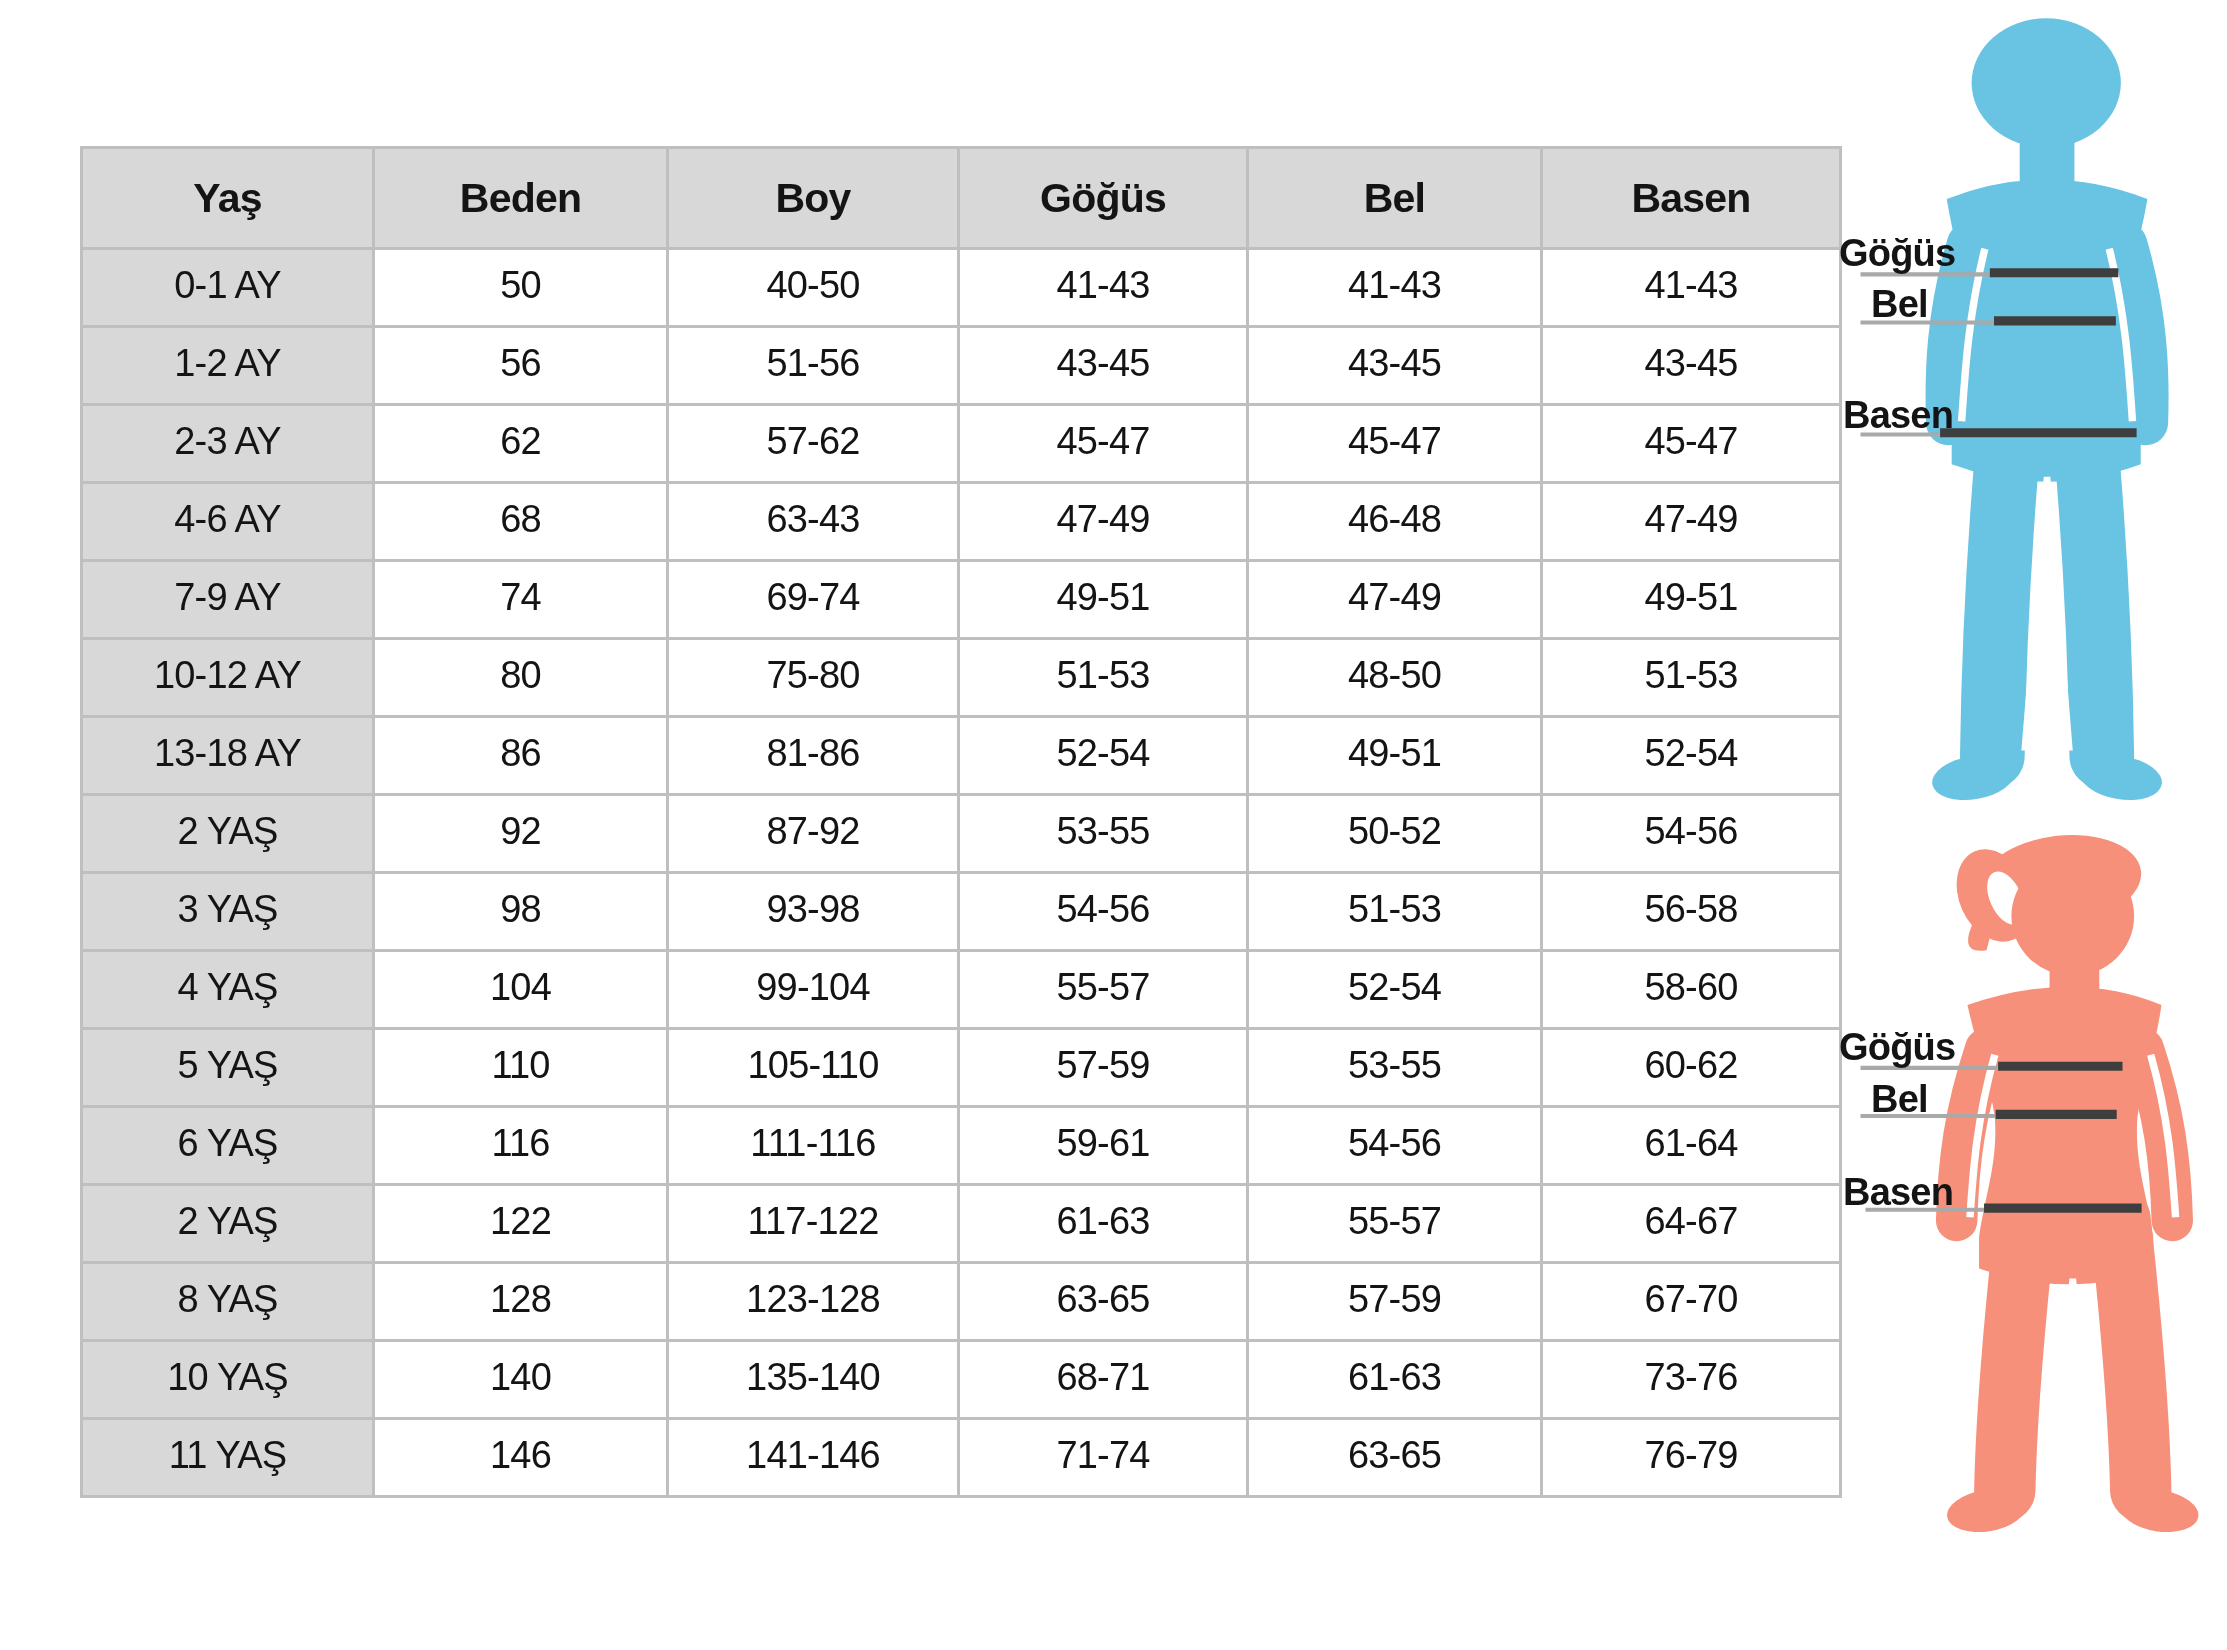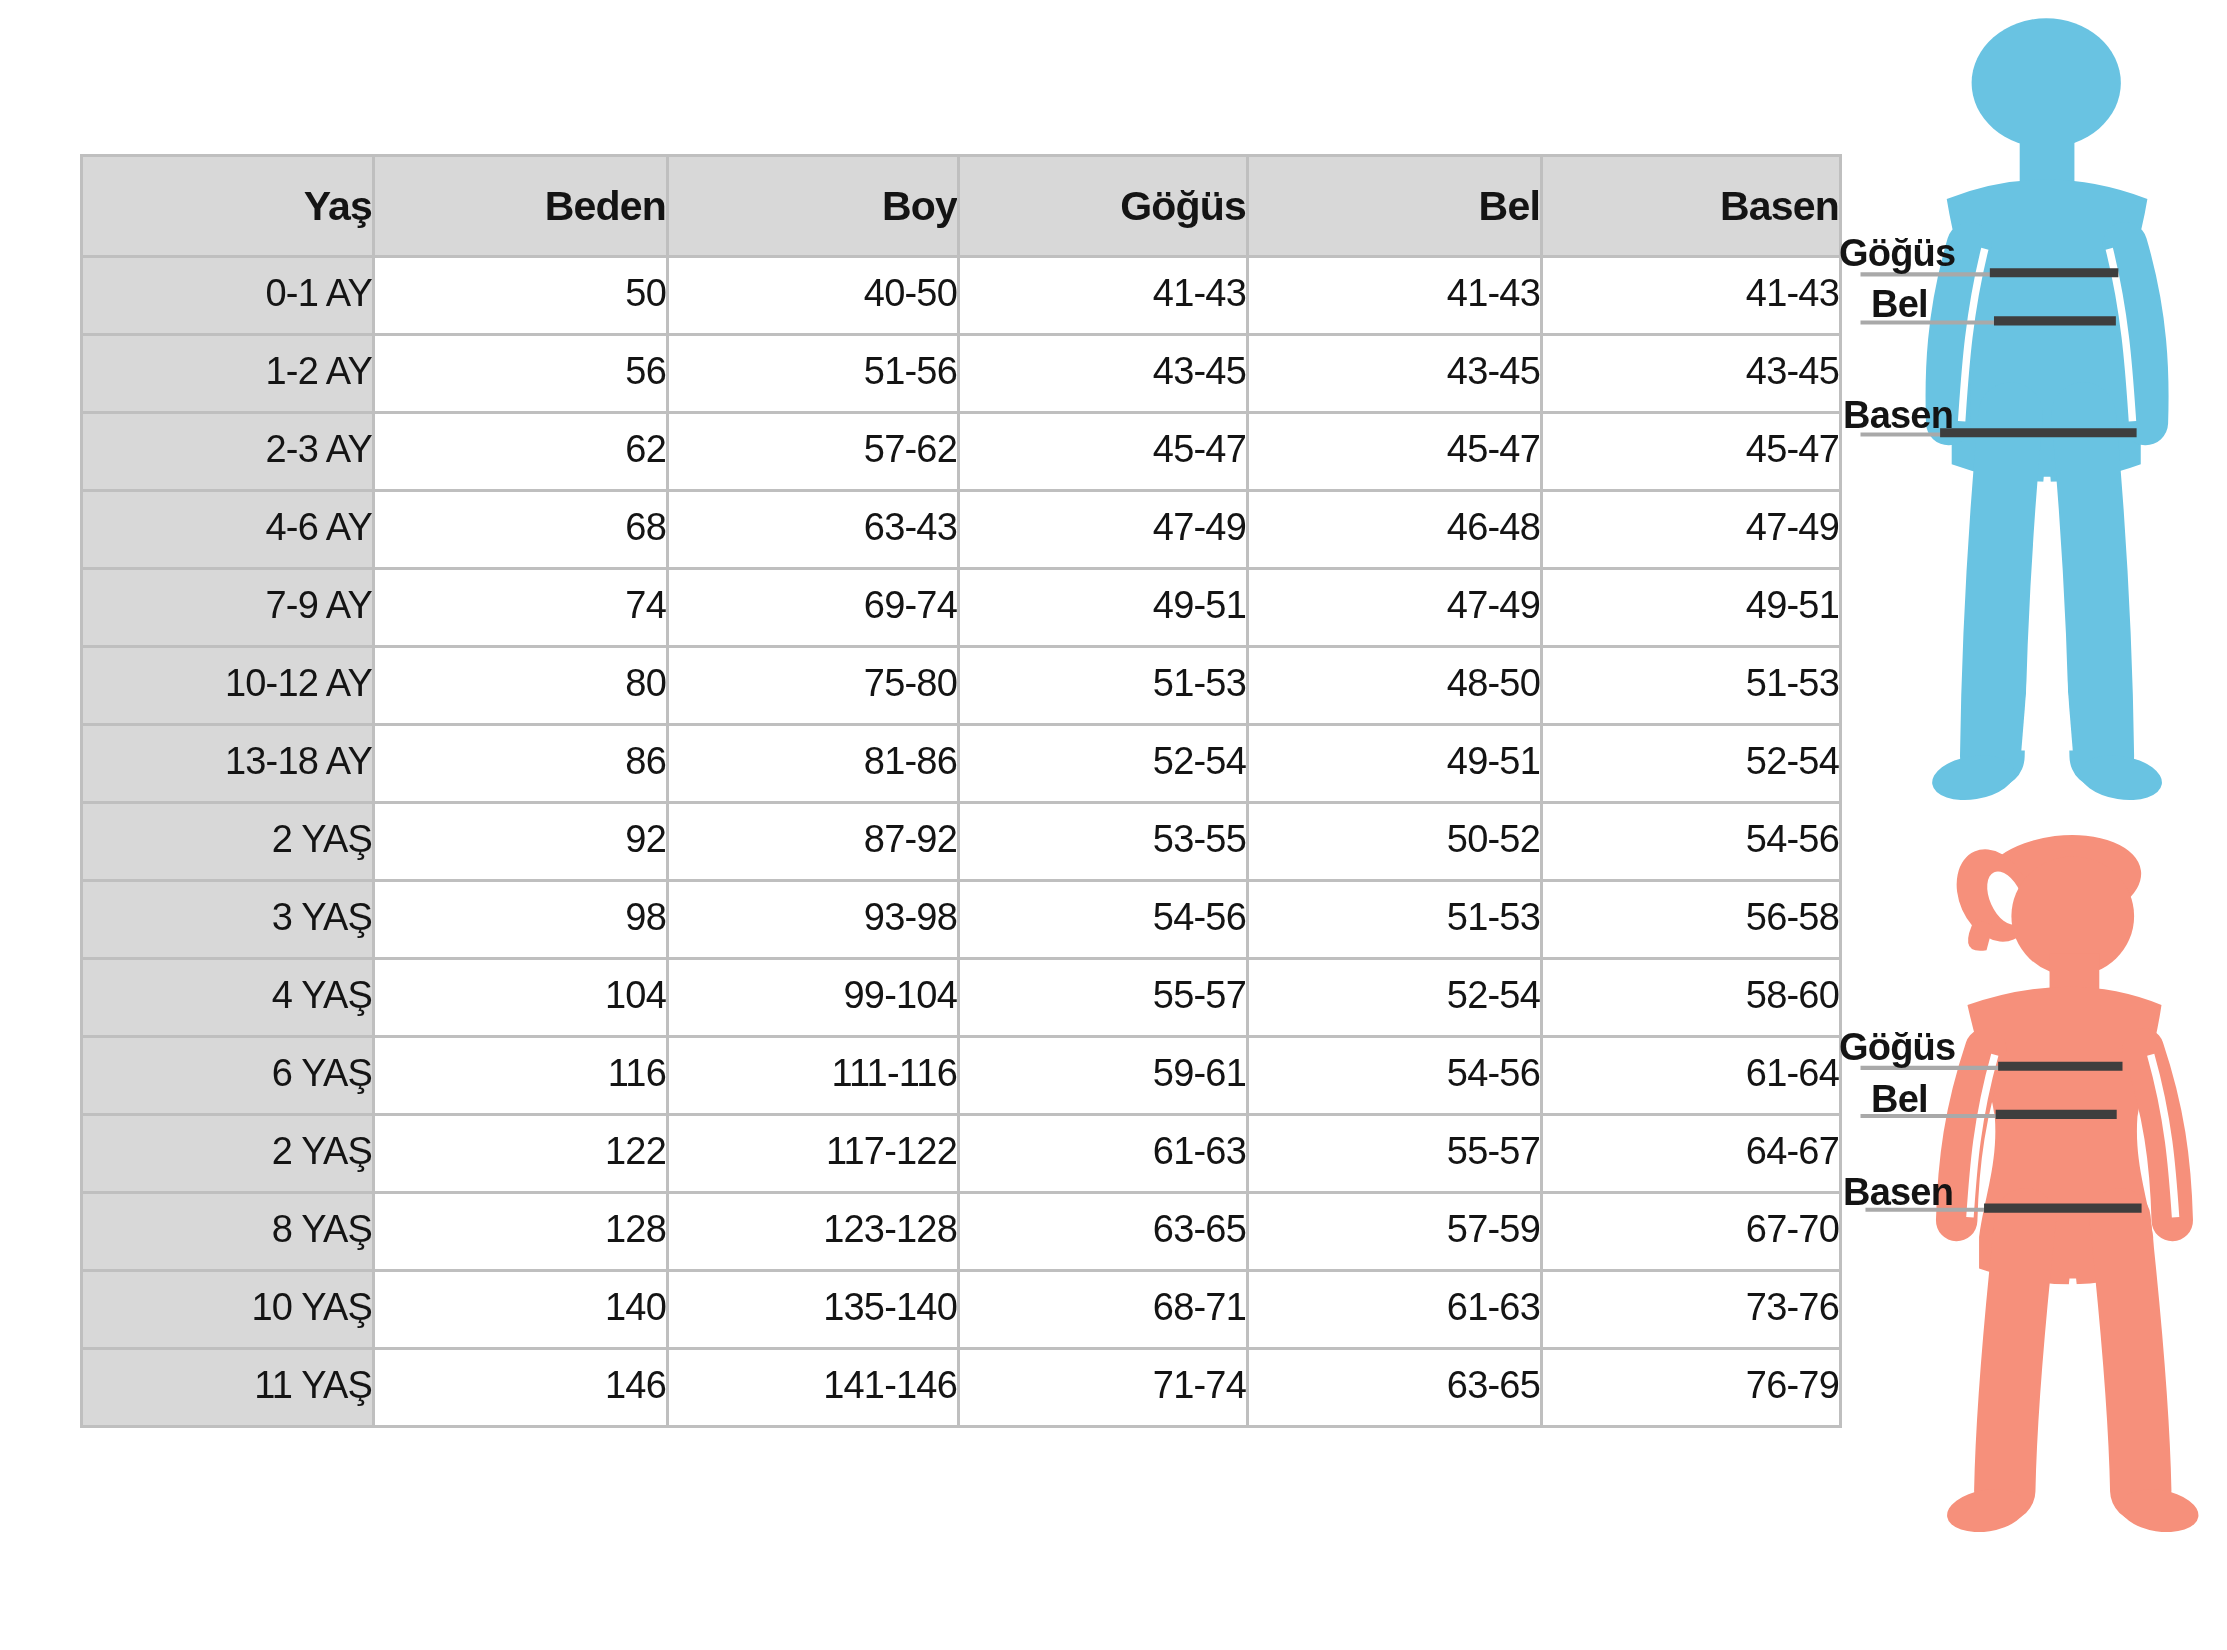--- a/index.html
+++ b/index.html
@@ -14,26 +14,26 @@
   #stage {
     position: relative;
     width: 2227px;
     height: 1650px;
     background: #ffffff;
   }
   
   table.size-table {
     position: absolute;
     left: 80px;
-    top: 154px;
+    top: 146px;
     width: 1760px;
     border-collapse: collapse;
     table-layout: fixed;
     color: var(--text, #141414);
-    text-align: right;
+    text-align: center;
   }
   table.size-table th,
   table.size-table td {
     border: 3.3px solid var(--grid-border, #bfbfbf);
     padding: 0;
     vertical-align: middle;
     overflow: hidden;
     white-space: nowrap;
   }
   table.size-table th {
@@ -168,20 +168,28 @@
           <td>51-53</td>
           <td>56-58</td>
         </tr>
         <tr>
           <td class="row-label">4 YAŞ</td>
           <td>104</td>
           <td>99-104</td>
           <td>55-57</td>
           <td>52-54</td>
           <td>58-60</td>
+        </tr>
+        <tr>
+          <td class="row-label">5 YAŞ</td>
+          <td>110</td>
+          <td>105-110</td>
+          <td>57-59</td>
+          <td>53-55</td>
+          <td>60-62</td>
         </tr>
         <tr>
           <td class="row-label">6 YAŞ</td>
           <td>116</td>
           <td>111-116</td>
           <td>59-61</td>
           <td>54-56</td>
           <td>61-64</td>
         </tr>
         <tr>

